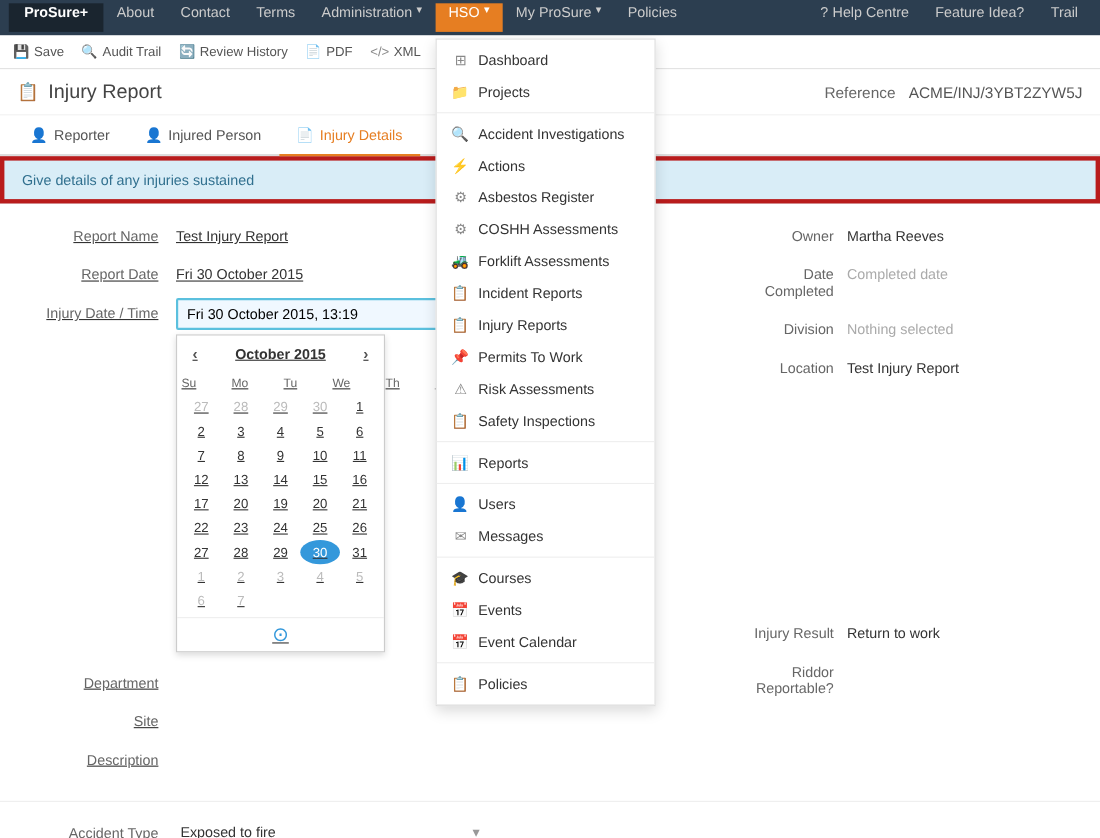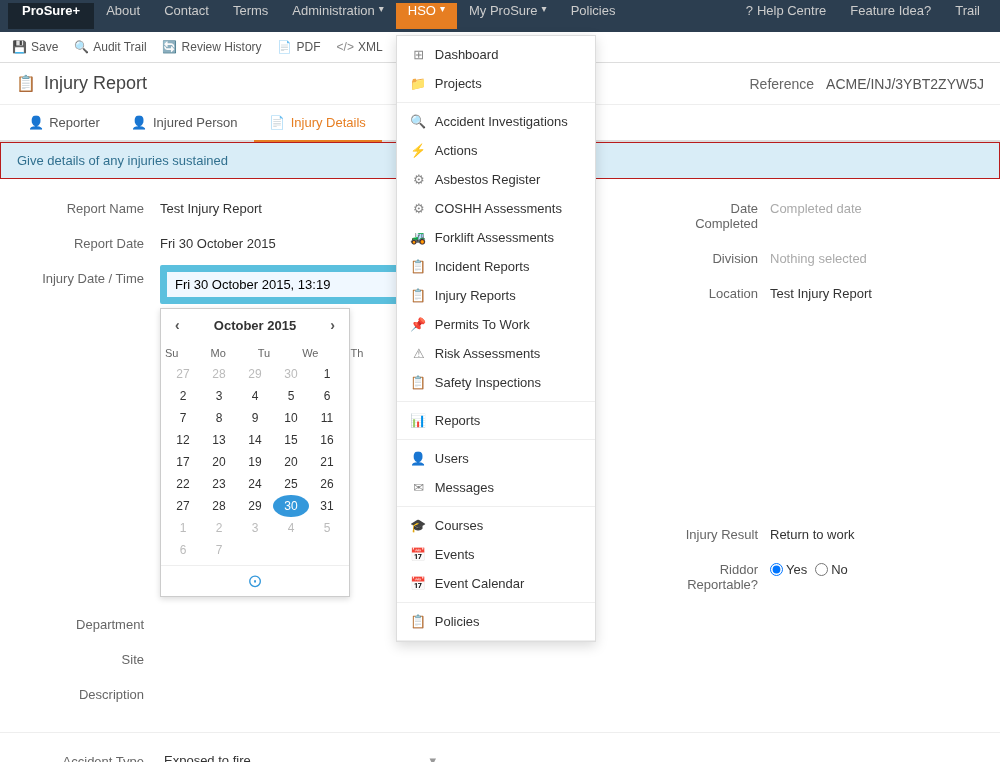--- a/index.html
+++ b/index.html
@@ -70,39 +70,39 @@
       font-size: 13px;
       border-bottom: 2px solid transparent;
       margin-bottom: -2px;
       display: flex; align-items: center; gap: 5px;
     }
     .tab.active { border-bottom-color: #e67e22; color: #e67e22; }
 
     
     .info-banner {
       background: #d9edf7;
-      border: 1px solid #b91c1c;
+      border: 4px solid #b91c1c;
       color: #31708f;
       padding: 10px 16px;
       margin: 0;
     }
 
     
     .main-content {
       background: #fff;
       padding: 0;
     }
 
     
     .form-section {
       padding: 16px 20px;
       display: flex;
       gap: 40px;
     }
-    .form-left { flex: 1; }
+    .form-left { flex: 1; text-decoration: underline; }
     .form-right { width: 320px; }
 
     .form-row {
       display: flex;
       align-items: flex-start;
       margin-bottom: 14px;
     }
     .form-label {
       width: 140px;
       min-width: 140px;
@@ -113,21 +113,21 @@
       padding-right: 16px;
     }
     .form-value {
       flex: 1;
       font-size: 13px;
       color: #333;
       padding-top: 6px;
     }
     .form-input {
       width: 100%;
-      border: 7px solid #3b82f6;
+      border: 2px solid #3b82f6;
       padding: 5px 8px;
       font-size: 13px;
       border-radius: 2px;
       background: #fff;
     }
     .form-input.highlighted {
       border-color: #5bc0de;
       background: #f0f8ff;
     }
 
@@ -571,52 +571,44 @@
       </div>
 
       <div class="form-row">
         <div class="form-label">Description</div>
         <div class="form-value"></div>
       </div>
 
     </div>
 
     <div class="form-right">
+      <div class="right-row" style="margin-top: 0;">
+        <div class="right-label">Owner</div>
+        <div class="right-value">Martha Reeves</div>
+      </div>
       <div class="right-row">
         <div class="right-label">Date<br>Completed</div>
         <div class="right-value" style="color:#aaa;">Completed date</div>
       </div>
       <div class="right-row">
         <div class="right-label">Division</div>
         <div class="right-value" style="color:#aaa;">Nothing selected</div>
       </div>
       <div class="right-row">
         <div class="right-label">Location</div>
         <div class="right-value">Test Injury Report</div>
       </div>
 
       <div class="right-row" style="margin-top: 220px;">
         <div class="right-label">Injury Result</div>
         <div class="right-value">Return to work</div>
       </div>
 
       <div class="right-row">
         <div class="right-label">Riddor<br>Reportable?</div>
-        <div class="right-value">
-          <div class="radio-group">
-            <label>
-              <input type="radio" name="riddor" checked="" style="">
-              <span>Yes</span>
-            </label>
-            <label>
-              <input type="radio" name="riddor" style="">
-              <span>No</span>
-            </label>
-          </div>
-        </div>
       </div>
     </div>
   </div>
 
   <div class="bottom-form">
 
     <div class="select-row">
       <div class="select-label">Accident Type</div>
       <div class="select-control">
         <span>Exposed to fire</span>

